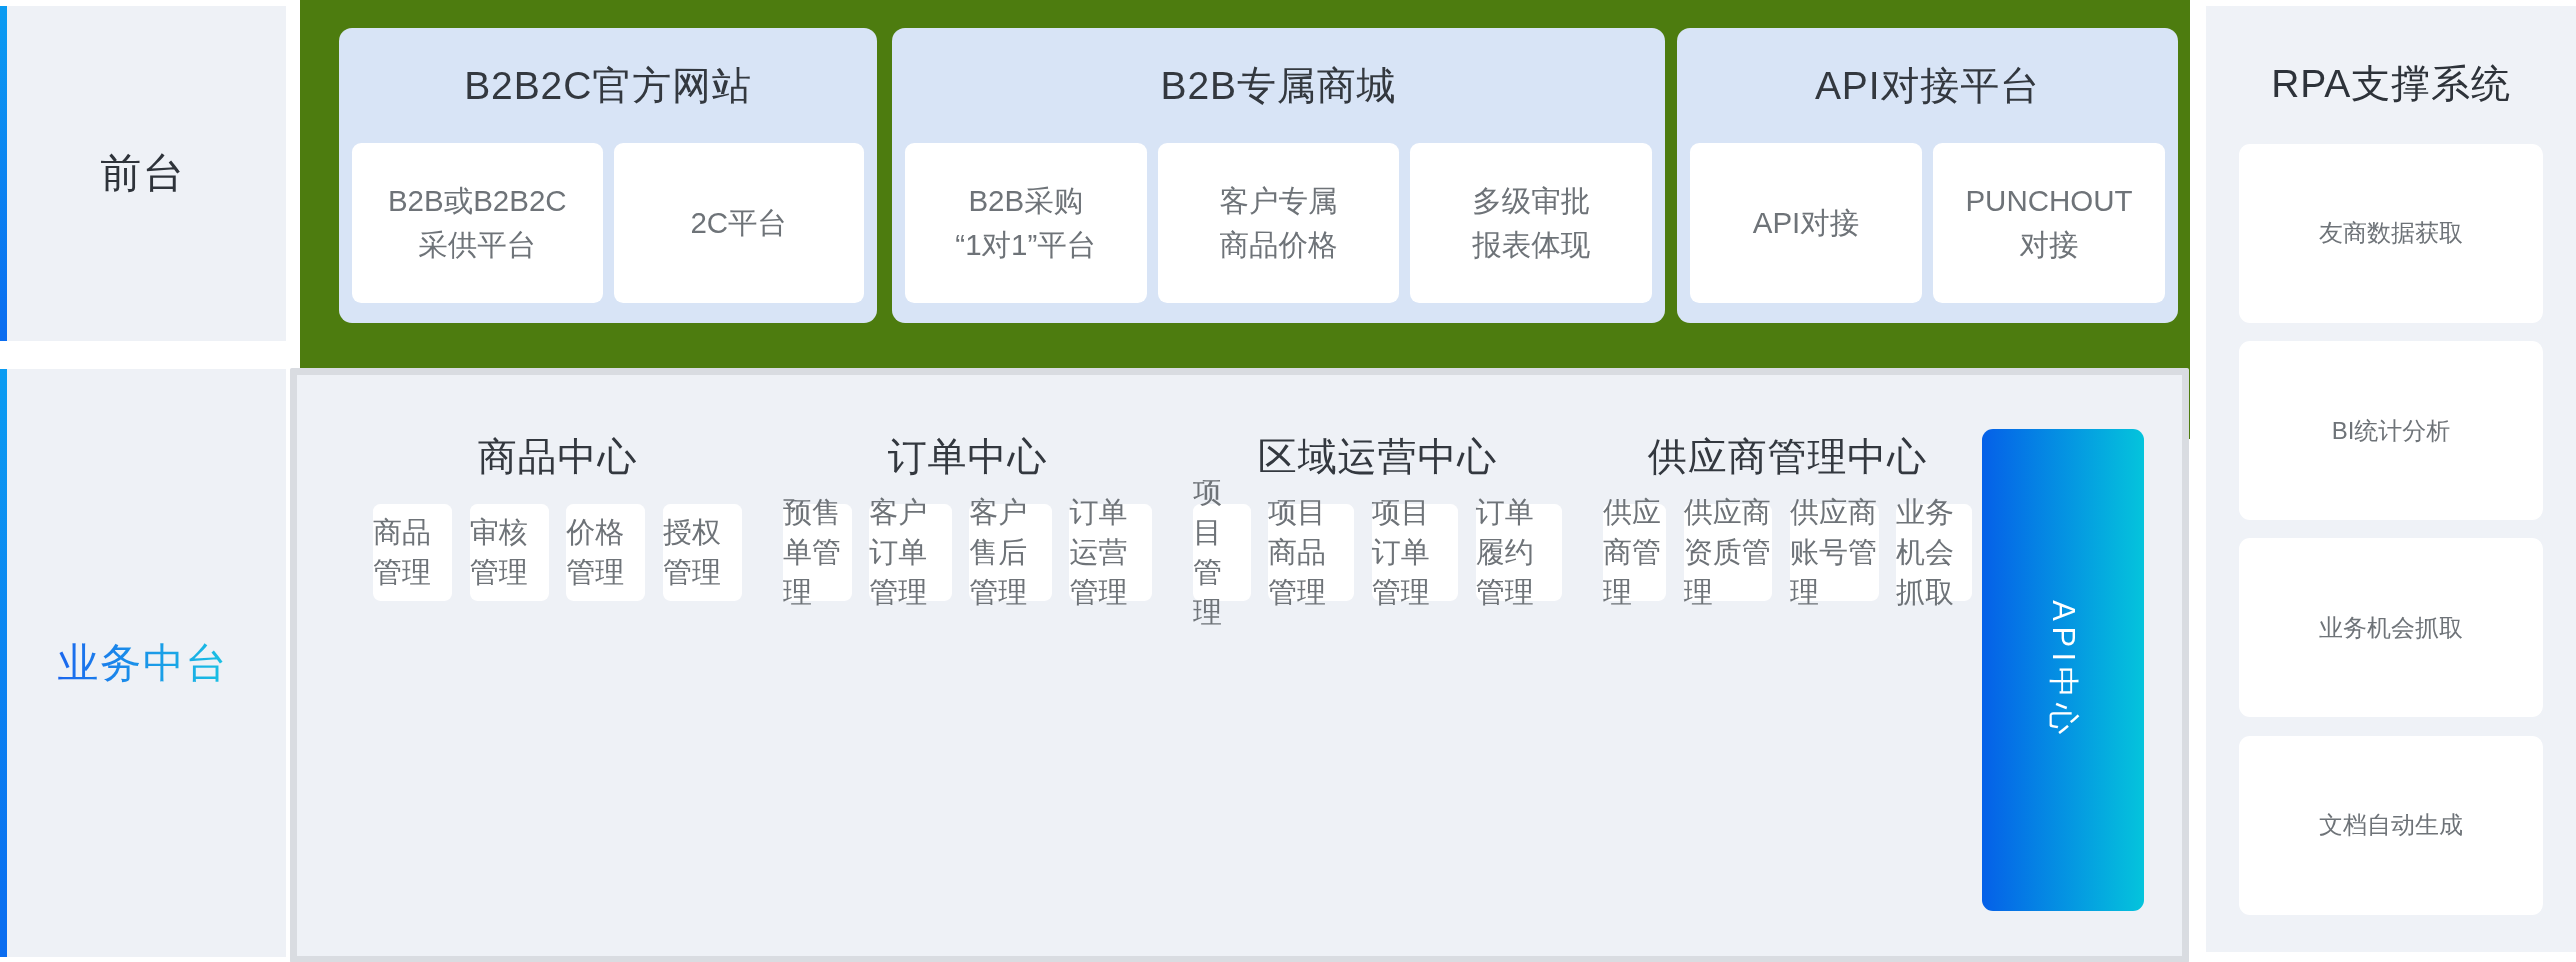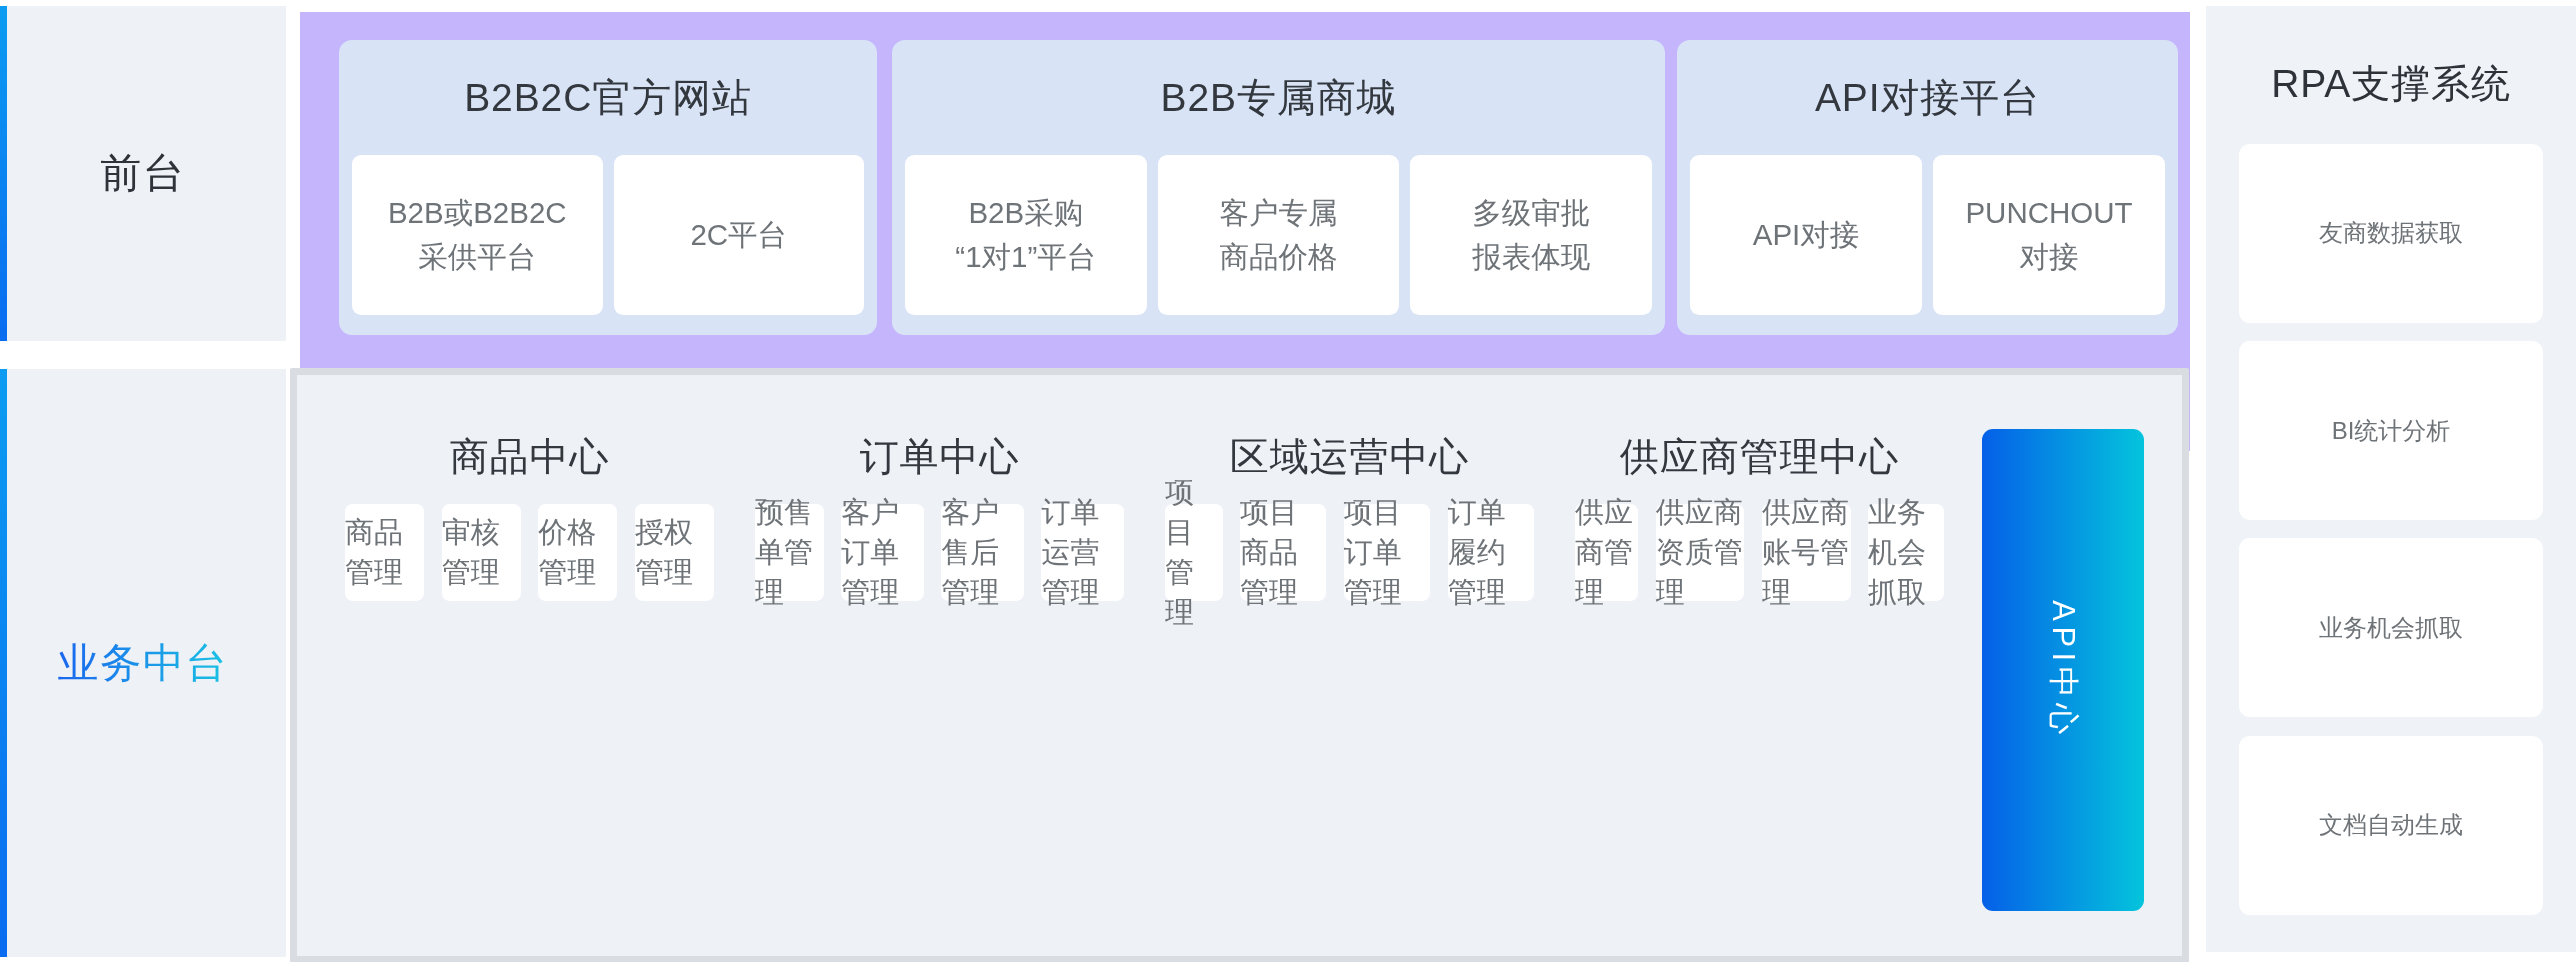--- a/index.html
+++ b/index.html
@@ -23,22 +23,22 @@
   #stage-middle { top:369px; height:588px; }
   #stage-middle .stage-label {
     background:linear-gradient(90deg,#1b66ee 0%,#19c3e3 100%);
     -webkit-background-clip:text; background-clip:text;
     color:transparent; -webkit-text-fill-color:transparent;
     font-weight:400;
   }
 
   
   #front-panel {
-    position:absolute; left:300px; top:12px; width:1890px; height:439px;
-    background:#c4b5fd;
+    position:absolute; left:300px; top:0; width:1890px; height:439px;
+    background:#4d7c0f;
   }
   .group {
     position:absolute; top:28px; height:295px; background:#d8e4f6;
     border-radius:13px; display:flex; flex-direction:column;
   }
   #group-0 { left:39px;   width:538px; }
   #group-1 { left:592px;  width:773px; }
   #group-2 { left:1377px; width:501px; }
   .group-title {
     height:115px; display:flex; align-items:center; justify-content:center;
@@ -49,21 +49,21 @@
     flex:1; background:#ffffff; border-radius:9.2px;
     display:flex; align-items:center; justify-content:center; text-align:center;
     font-size:29.5px; color:#6e7378; line-height:1.5; white-space:pre-line;
   }
 
   
   #mid-panel {
     position:absolute; left:290px; top:368px; width:1899px; height:595px;
     background:#eef1f6; border:7.4px solid #d9dce1; border-radius:1.8px;
   }
-  .mid-columns { display:flex; gap:41px; padding-left:48px; }
+  .mid-columns { display:flex; gap:41px; padding-left:76px; }
   .mid-col { width:369px; display:flex; flex-direction:column; }
   .mid-col-title {
     margin-top:59px; height:46px; display:flex; align-items:center; justify-content:center;
     font-size:39px; color:#33383f; letter-spacing:0.9px;
   }
   .mid-rows { margin-top:24px; display:flex; flex-direction:row; gap:17.5px; }
   .row-card {
     height:97px; background:#ffffff; border-radius:7.4px;
     display:flex; align-items:center; justify-content:center;
     font-size:29px; color:#6e7378;

